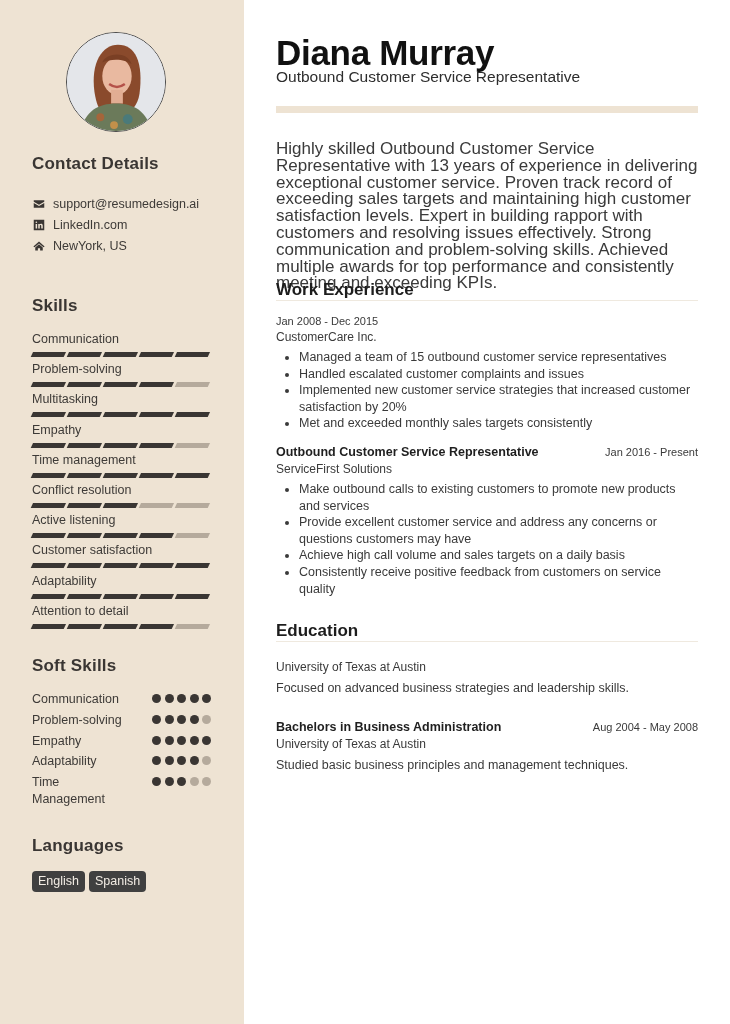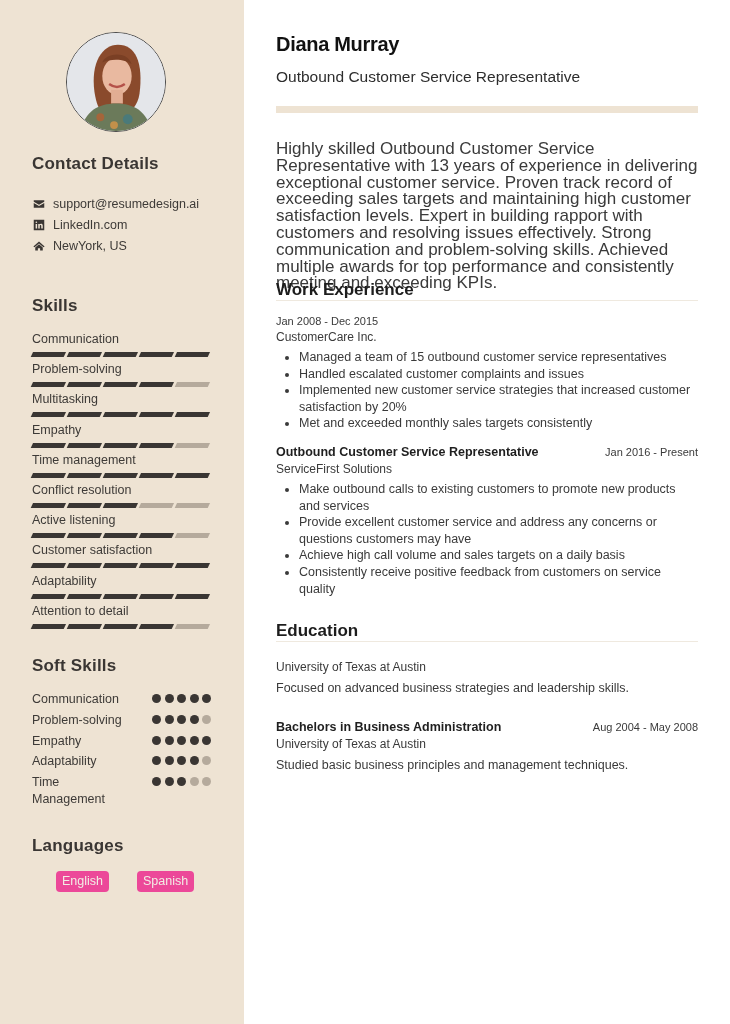--- a/index.html
+++ b/index.html
@@ -27,23 +27,23 @@
   .bar.off { background: #b5aa9c; }
 
   .soft { position: absolute; left: 32px; top: 691px; width: 185px; }
   .soft-row { display: flex; justify-content: space-between; align-items: flex-start; min-height: 20.8px; }
   .soft-label { font-size: 12.5px; color: #3d3a37; line-height: 17px; width: 100px; }
   .dots { display: flex; gap: 3.5px; padding-top: 3px; margin-right: 6px; }
   .dot { width: 9px; height: 9px; border-radius: 50%; background: #3a3633; }
   .dot.off { background: #b5aa9c; }
 
   .langs { position: absolute; left: 32px; top: 871px; display: flex; gap: 4px; }
-  .lang { background: #ec4899; color: #f2ece4; font-size: 12.5px; padding: 3px 6px; border-radius: 4px; line-height: 15px; margin-left: 24px; }
-
-  .name { position: absolute; top: 33px; left: 0; font-size: 20px; font-weight: bold; color: #111; letter-spacing: -0.3px; }
+  .lang { background: #404040; color: #f2ece4; font-size: 12.5px; padding: 3px 6px; border-radius: 4px; line-height: 15px; }
+
+  .name { position: absolute; top: 33px; left: 0; font-size: 35px; font-weight: bold; color: #111; letter-spacing: -0.3px; }
   .title { position: absolute; top: 68px; left: 0; font-size: 15.5px; color: #2d2d2d; }
   .accent-rule { position: absolute; top: 106px; left: 0; width: 422px; height: 7px; background: #EEE3D3; }
 
   .summary { position: absolute; top: 141px; left: 0; width: 422px; font-size: 17px; line-height: 16.8px; color: #3a3a3a; }
 
   .sec-h { position: absolute; left: 0; width: 422px; font-size: 17px; font-weight: bold; color: #1d1d1d; border-bottom: 1px solid #efe9df; }
 
   .job { position: absolute; left: 0; width: 422px; }
   .job-head { display: flex; justify-content: space-between; align-items: baseline; }
   .job-title { font-size: 12.5px; font-weight: bold; color: #1f1f1f; }

